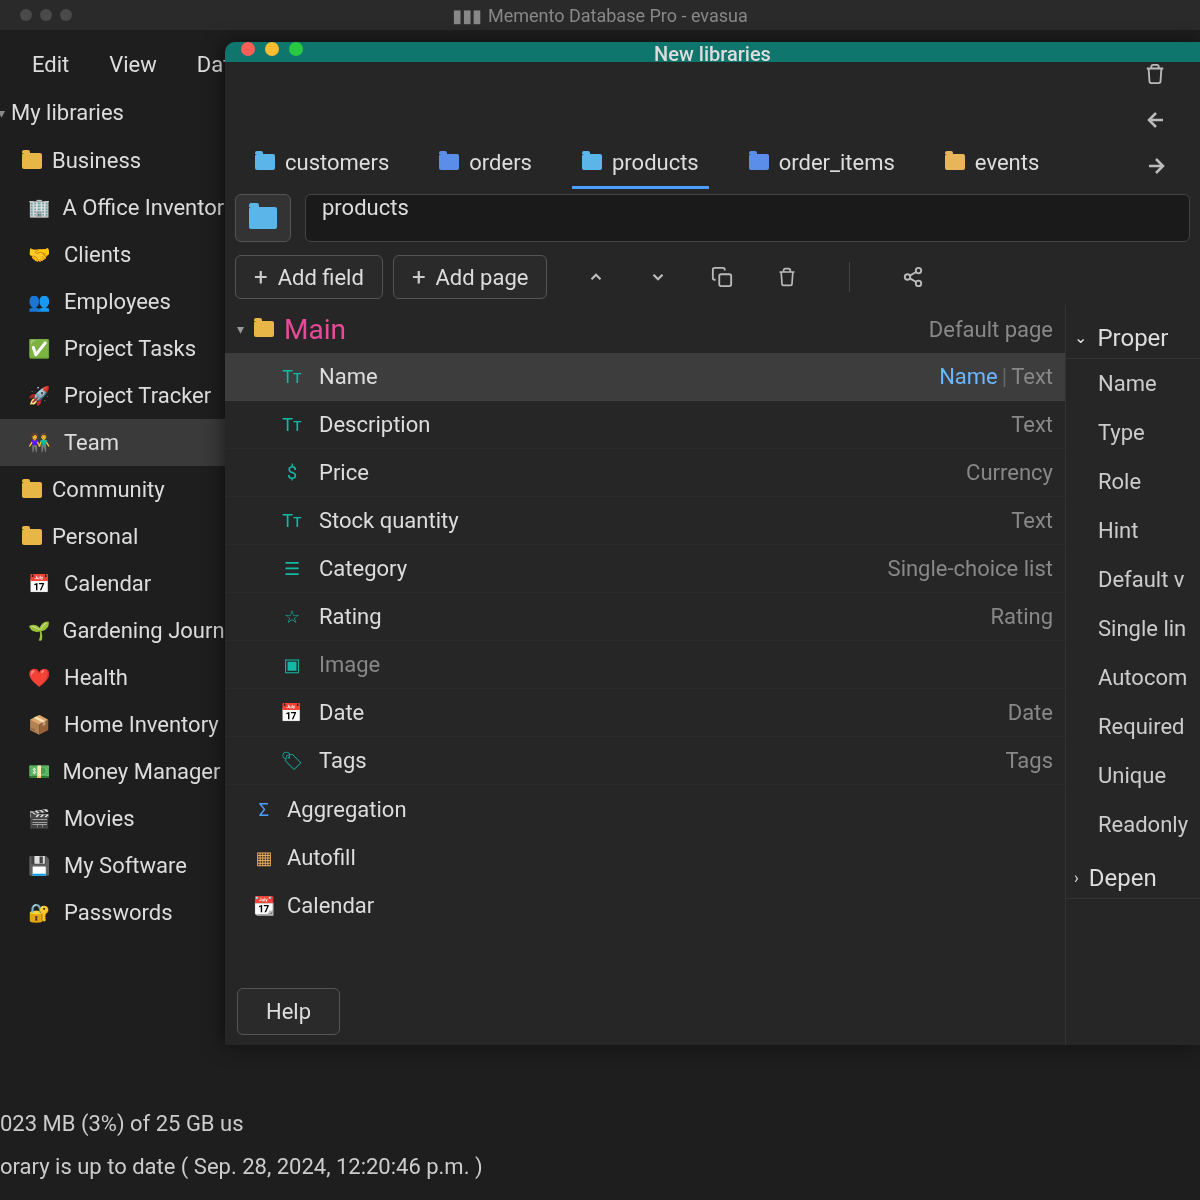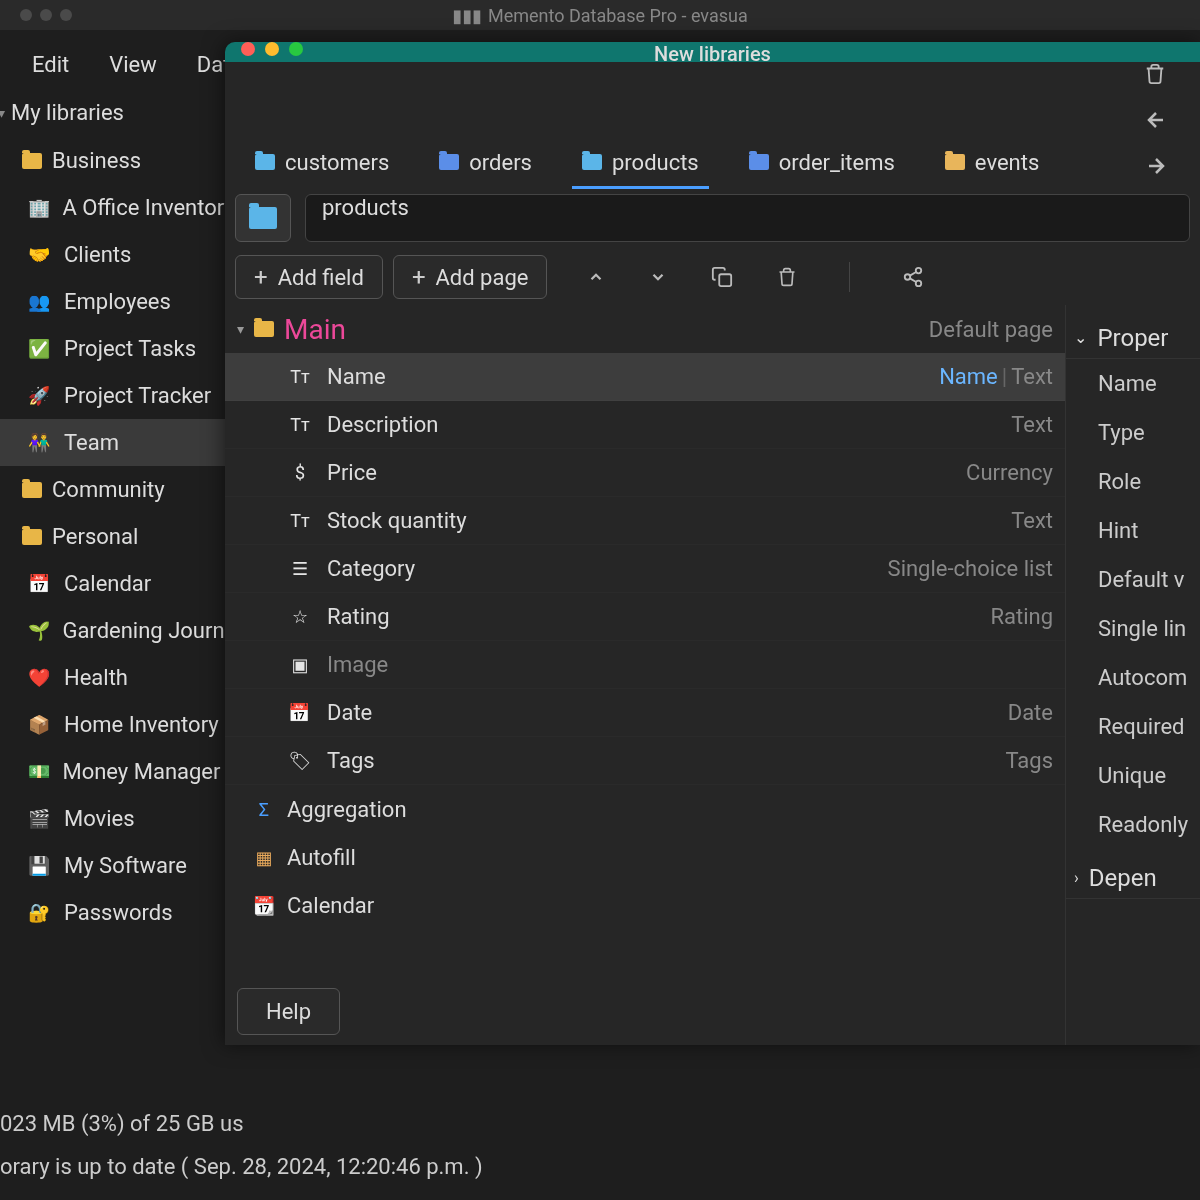--- a/index.html
+++ b/index.html
@@ -84,21 +84,21 @@
 
 
 .group-header { height: 48px; display: flex; align-items: center; gap: 10px; padding: 0 12px; background: #262626; }
 .group-header .chev { color: #999; font-size: 14px; }
 .group-header .label { font-size: 28px; color: #ec4899; flex: 1; }
 .group-header .meta { color: #888; font-size: 22px; text-align: center; }
 
 
 .field-row { height: 48px; display: flex; align-items: center; gap: 14px; padding: 0 12px 0 54px; cursor: pointer; border-bottom: 1px solid rgba(255,255,255,0.02); }
 .field-row.selected { background: #3d3d3d; }
-.field-row .ficon { width: 26px; color: #e5e5e5; font-size: 18px; text-align: center; margin-left: 8px; }
+.field-row .ficon { width: 26px; color: #14b8a6; font-size: 18px; text-align: center; }
 .field-row .fname { flex: 1; font-size: 22px; color: #ddd; }
 .field-row .ftype { font-size: 22px; color: #888; }
 .field-row .ftype .hl { color: #6bb6ff; }
 .field-row .ftype .sep { color: #666; margin: 0 4px; }
 
 
 .section-row { height: 48px; display: flex; align-items: center; gap: 12px; padding: 0 12px 0 28px; cursor: pointer; }
 .section-row .sicon { width: 22px; font-size: 18px; text-align: center; }
 .section-row .sname { font-size: 22px; color: #ddd; }
 

